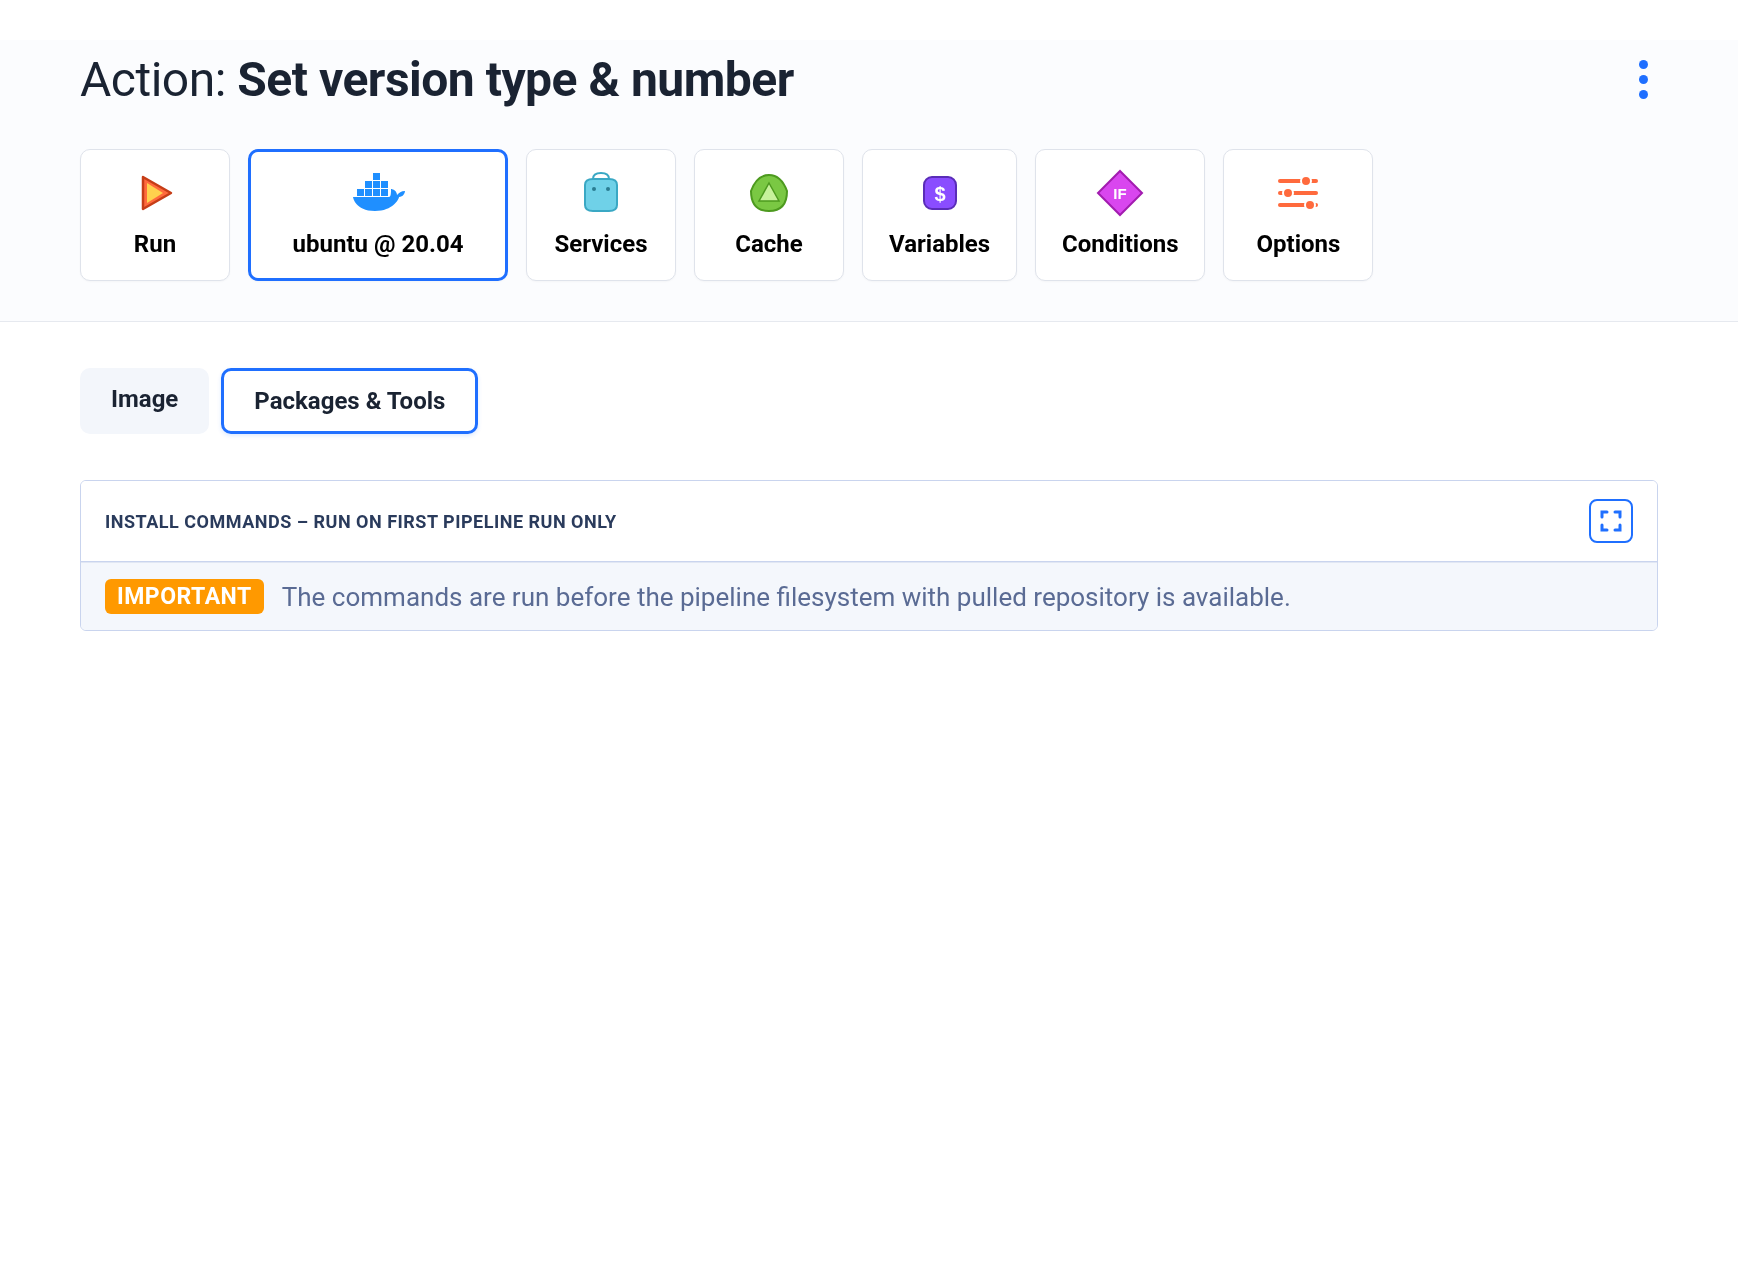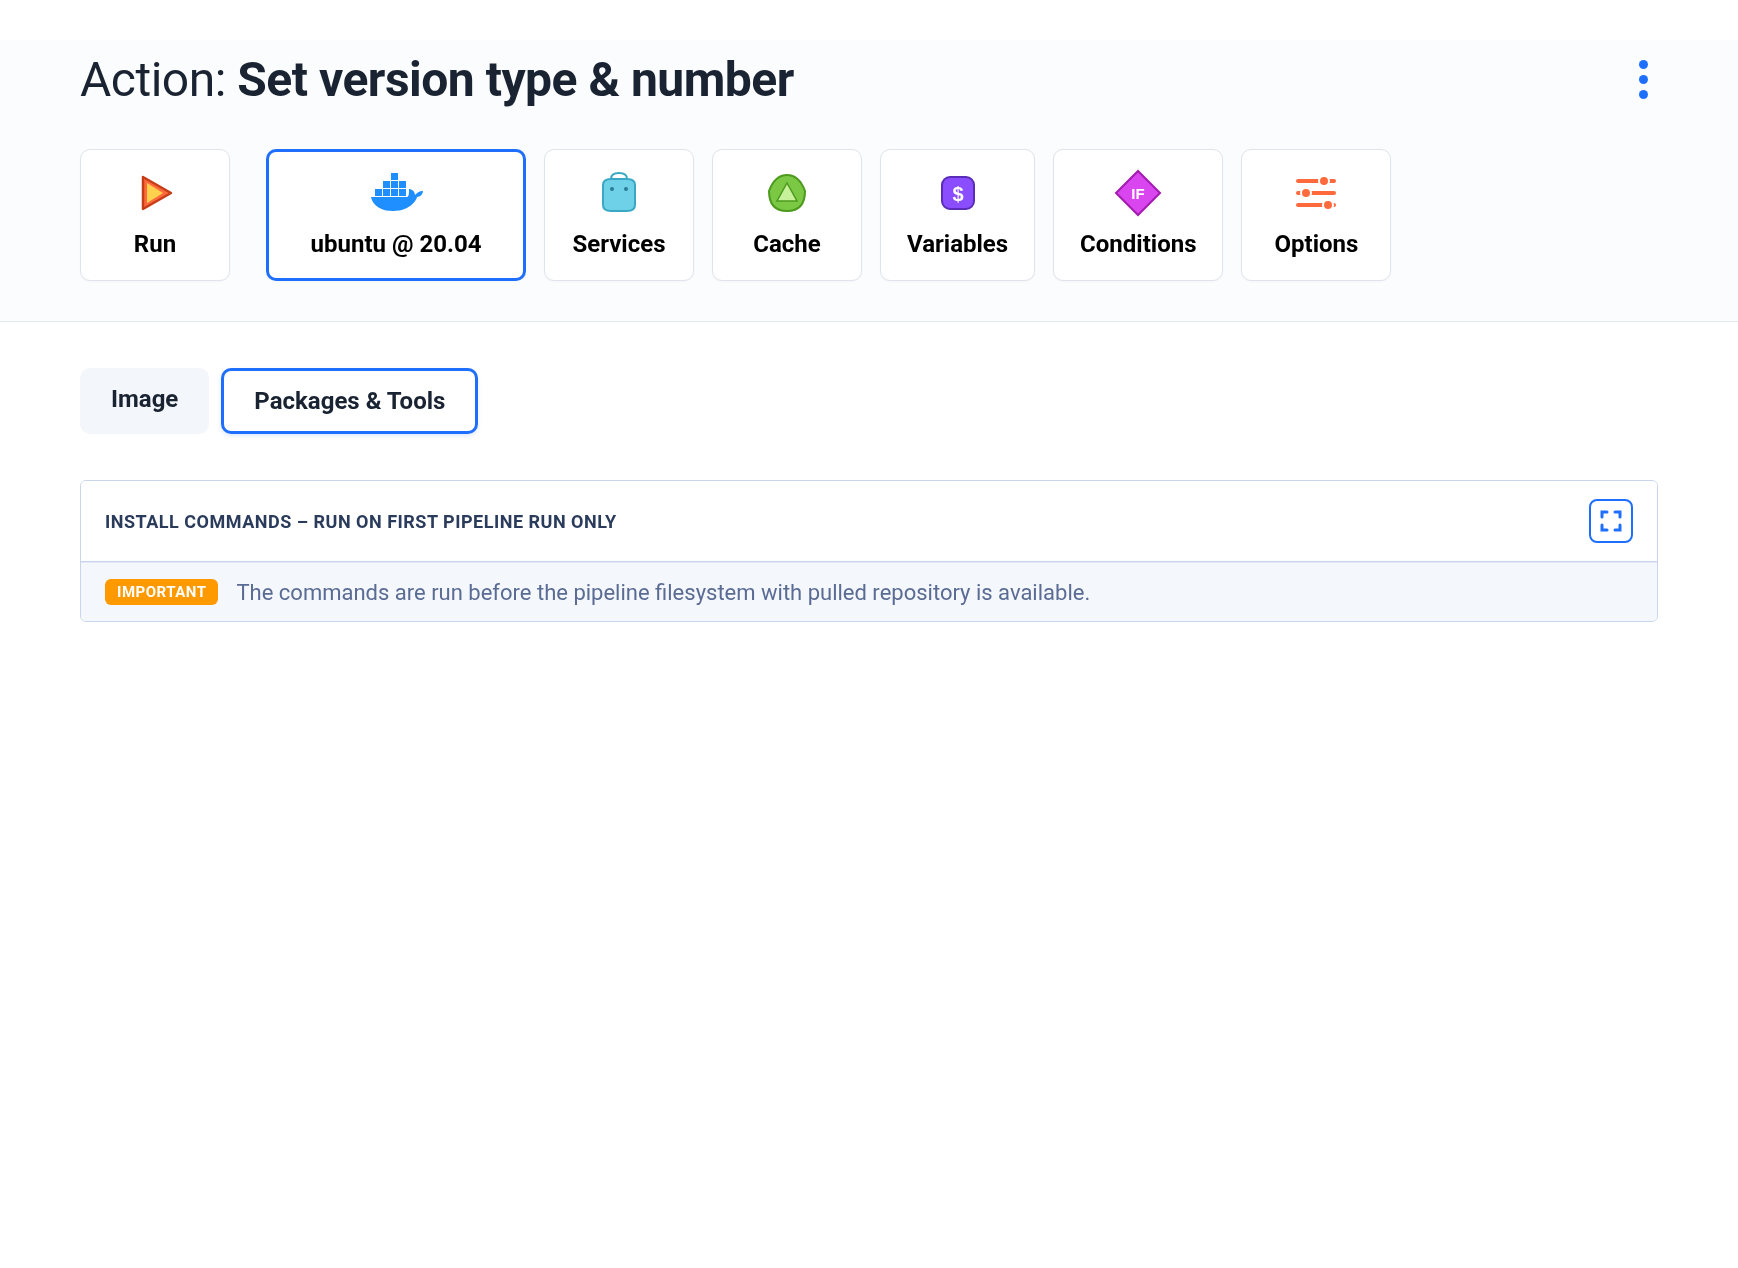--- a/index.html
+++ b/index.html
@@ -56,21 +56,21 @@
     align-items: center;
     justify-content: center;
     padding: 18px 26px 20px 26px;
     min-width: 150px;
     cursor: pointer;
     box-shadow: 0 1px 2px rgba(0,0,0,0.03);
   }
   .tab-card.active {
     border: 3px solid #1f6fff;
   }
-  .tab-card.wide { min-width: 260px; margin-left: 18px; }
+  .tab-card.wide { min-width: 260px; }
   .tab-icon { height: 46px; display:flex; align-items:center; justify-content:center; margin-bottom: 14px; }
   .tab-label { font-size: 24px; font-weight: 700; color: #000000; white-space: nowrap; }
 
   .subtabs-row {
     display: flex;
     gap: 12px;
     margin-top: 46px;
     margin-bottom: 46px;
   }
   .subtab {
@@ -141,28 +141,28 @@
     background: #f4f7fc;
     border-top: 1px solid #e1e7f3;
     padding: 16px 24px;
     display: flex;
     align-items: center;
     gap: 18px;
   }
   .badge {
     background: #ff9900;
     color: #ffffff;
-    font-size: 15px;
+    font-size: 23px;
     font-weight: 700;
     padding: 4px 12px;
     border-radius: 6px;
     letter-spacing: 0.5px;
   }
   .footer-text {
-    font-size: 22px;
+    font-size: 26px;
     color: #5a6b94;
     text-align: center;
   }
 </style>
 </head>
 <body>
 
 <div class="container">
   <div class="header-region">
     <div class="title-row">

